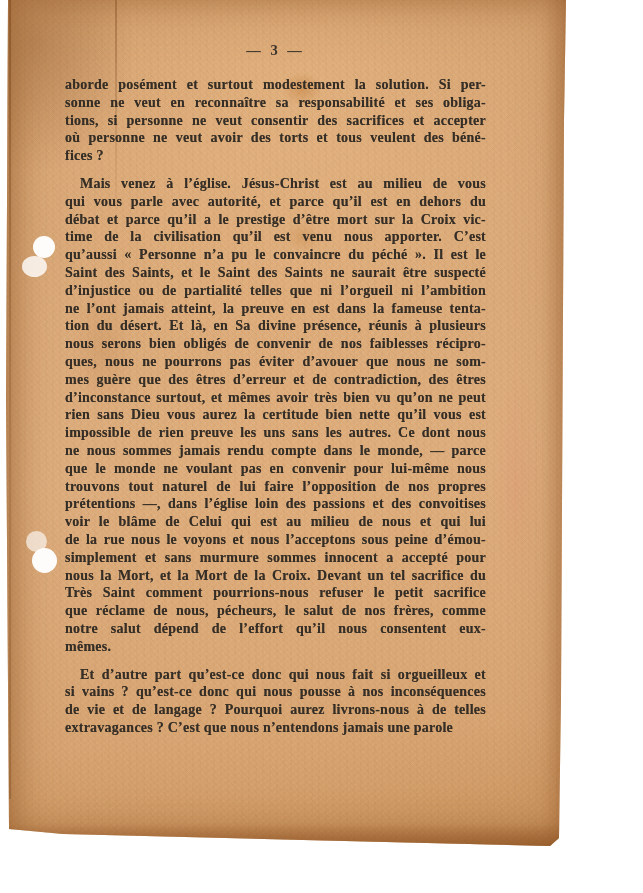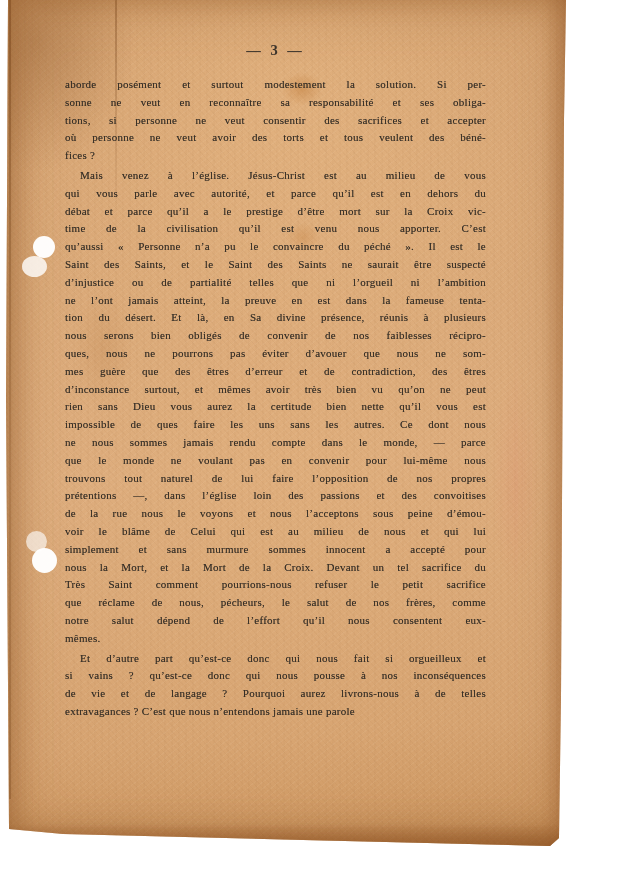--- a/index.html
+++ b/index.html
@@ -81,25 +81,25 @@
   }
   .page-number {
     position: absolute; top: 42px; left: 0; right: 0;
     text-align: center;
     font-size: 14.5px; font-weight: bold;
     letter-spacing: 3px;
     color: #3a322a;
   }
   .text-block { position: absolute; top: 76px; left: 0; width: 421px; }
   .para { margin: 0; }
-  .para + .para { margin-top: 2px; }
+  .para + .para { margin-top: 10px; }
   .para.indent .line:first-child { text-indent: 15px; }
   .line {
     height: 17.8px; line-height: 17.8px;
-    font-size: 11px; font-weight: normal;
+    font-size: 14px; font-weight: bold;
     letter-spacing: 0.25px;
     color: #352e26;
     text-shadow: 0 0 0.5px rgba(53,46,38,0.55);
     text-align: justify; text-align-last: justify;
     overflow: hidden; white-space: normal;
   }
   .line.last { text-align-last: left; }
 </style>
 </head>
 <body>
@@ -137,27 +137,27 @@
             <div class="line">qu’aussi « Personne n’a pu le convaincre du péché ». Il est le</div>
             <div class="line">Saint des Saints, et le Saint des Saints ne saurait être suspecté</div>
             <div class="line">d’injustice ou de partialité telles que ni l’orgueil ni l’ambition</div>
             <div class="line">ne l’ont jamais atteint, la preuve en est dans la fameuse tenta-</div>
             <div class="line">tion du désert. Et là, en Sa divine présence, réunis à plusieurs</div>
             <div class="line">nous serons bien obligés de convenir de nos faiblesses récipro-</div>
             <div class="line">ques, nous ne pourrons pas éviter d’avouer que nous ne som-</div>
             <div class="line">mes guère que des êtres d’erreur et de contradiction, des êtres</div>
             <div class="line">d’inconstance surtout, et mêmes avoir très bien vu qu’on ne peut</div>
             <div class="line">rien sans Dieu vous aurez la certitude bien nette qu’il vous est</div>
-            <div class="line">impossible de ques faire les uns sans les autres. Ce dont nous</div>
+            <div class="line">impossible de rien preuve les uns sans les autres. Ce dont nous</div>
             <div class="line">ne nous sommes jamais rendu compte dans le monde, — parce</div>
             <div class="line">que le monde ne voulant pas en convenir pour lui-même nous</div>
             <div class="line">trouvons tout naturel de lui faire l’opposition de nos propres</div>
             <div class="line">prétentions —, dans l’église loin des passions et des convoitises</div>
+            <div class="line">voir le blâme de Celui qui est au milieu de nous et qui lui</div>
             <div class="line">de la rue nous le voyons et nous l’acceptons sous peine d’émou-</div>
-            <div class="line">voir le blâme de Celui qui est au milieu de nous et qui lui</div>
             <div class="line">simplement et sans murmure sommes innocent a accepté pour</div>
             <div class="line">nous la Mort, et la Mort de la Croix. Devant un tel sacrifice du</div>
             <div class="line">Très Saint comment pourrions-nous refuser le petit sacrifice</div>
             <div class="line">que réclame de nous, pécheurs, le salut de nos frères, comme</div>
             <div class="line">notre salut dépend de l’effort qu’il nous consentent eux-</div>
             <div class="line last">mêmes.</div>
           </div>
           <div class="para indent">
             <div class="line">Et d’autre part qu’est-ce donc qui nous fait si orgueilleux et</div>
             <div class="line">si vains ? qu’est-ce donc qui nous pousse à nos inconséquences</div>

